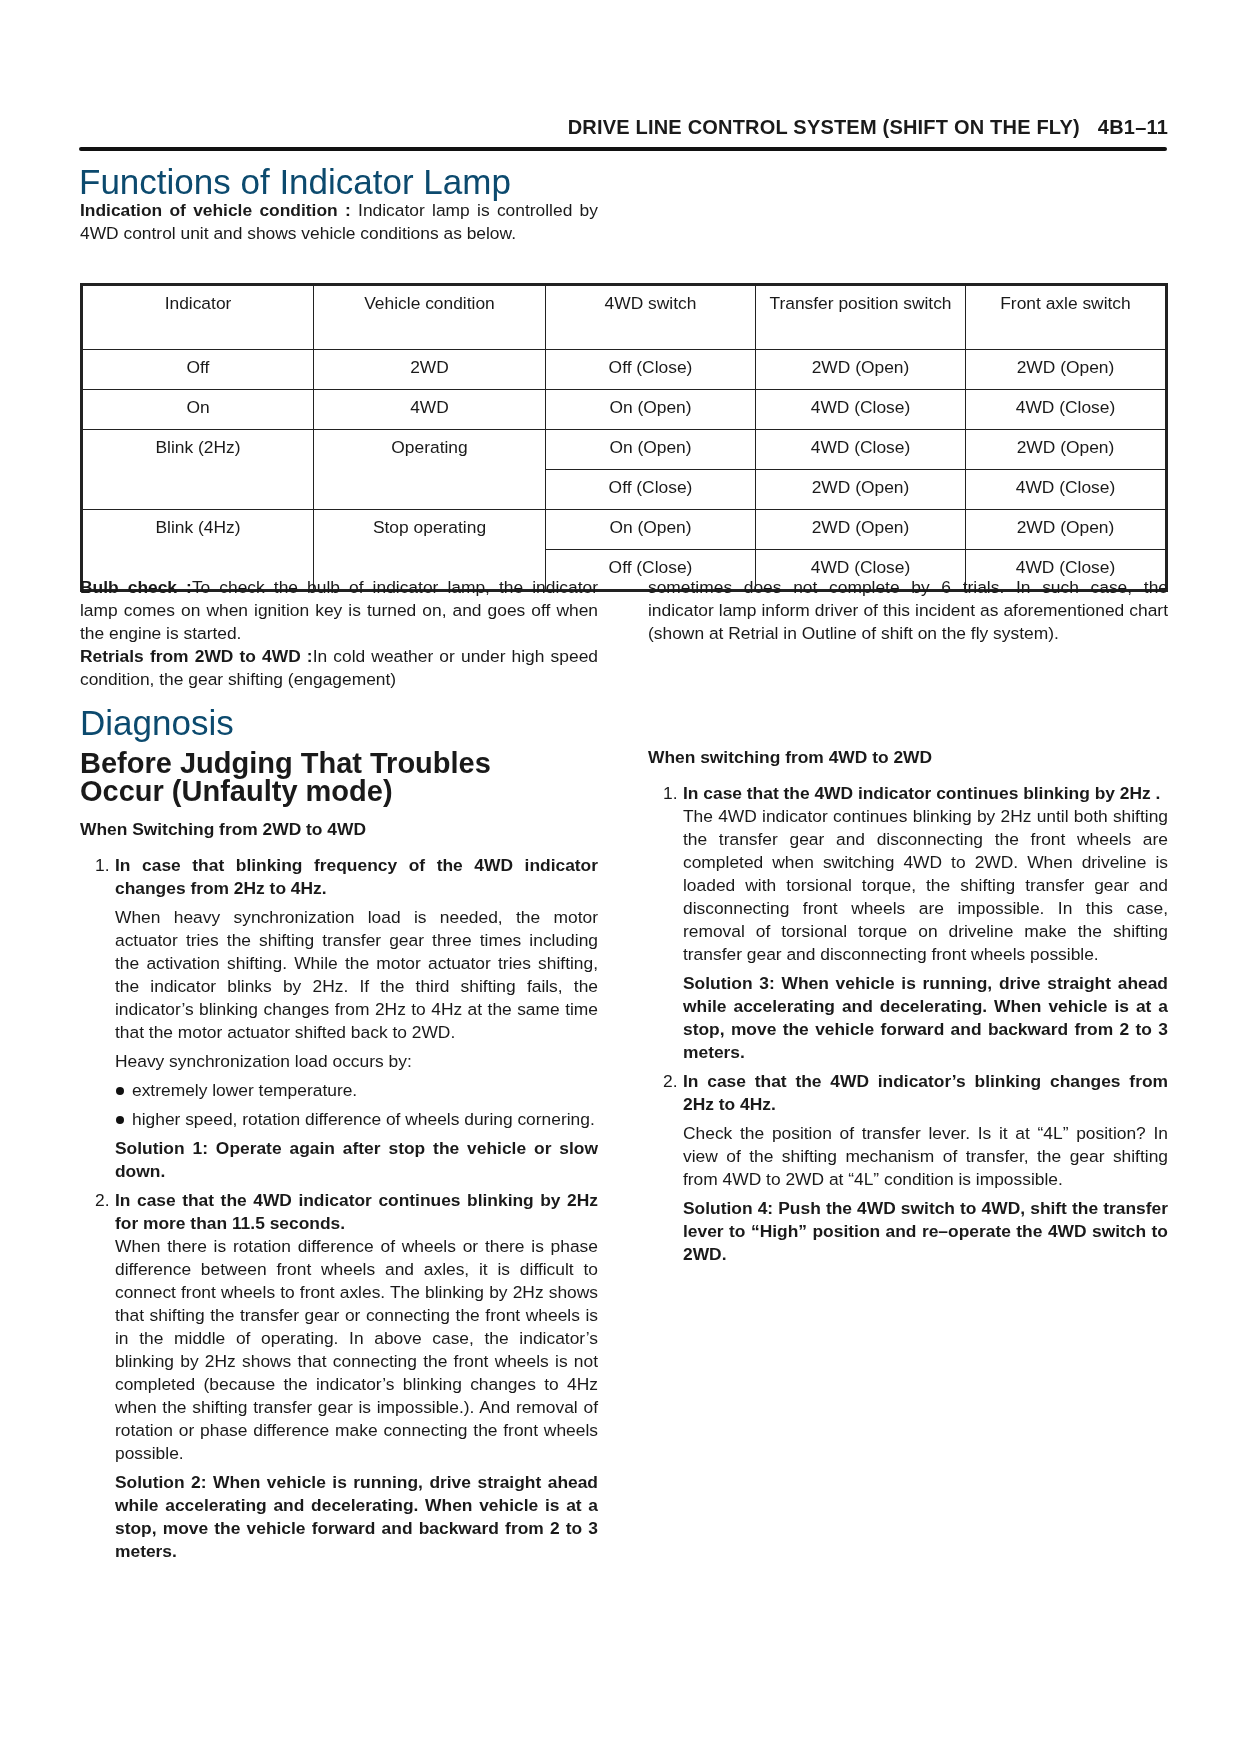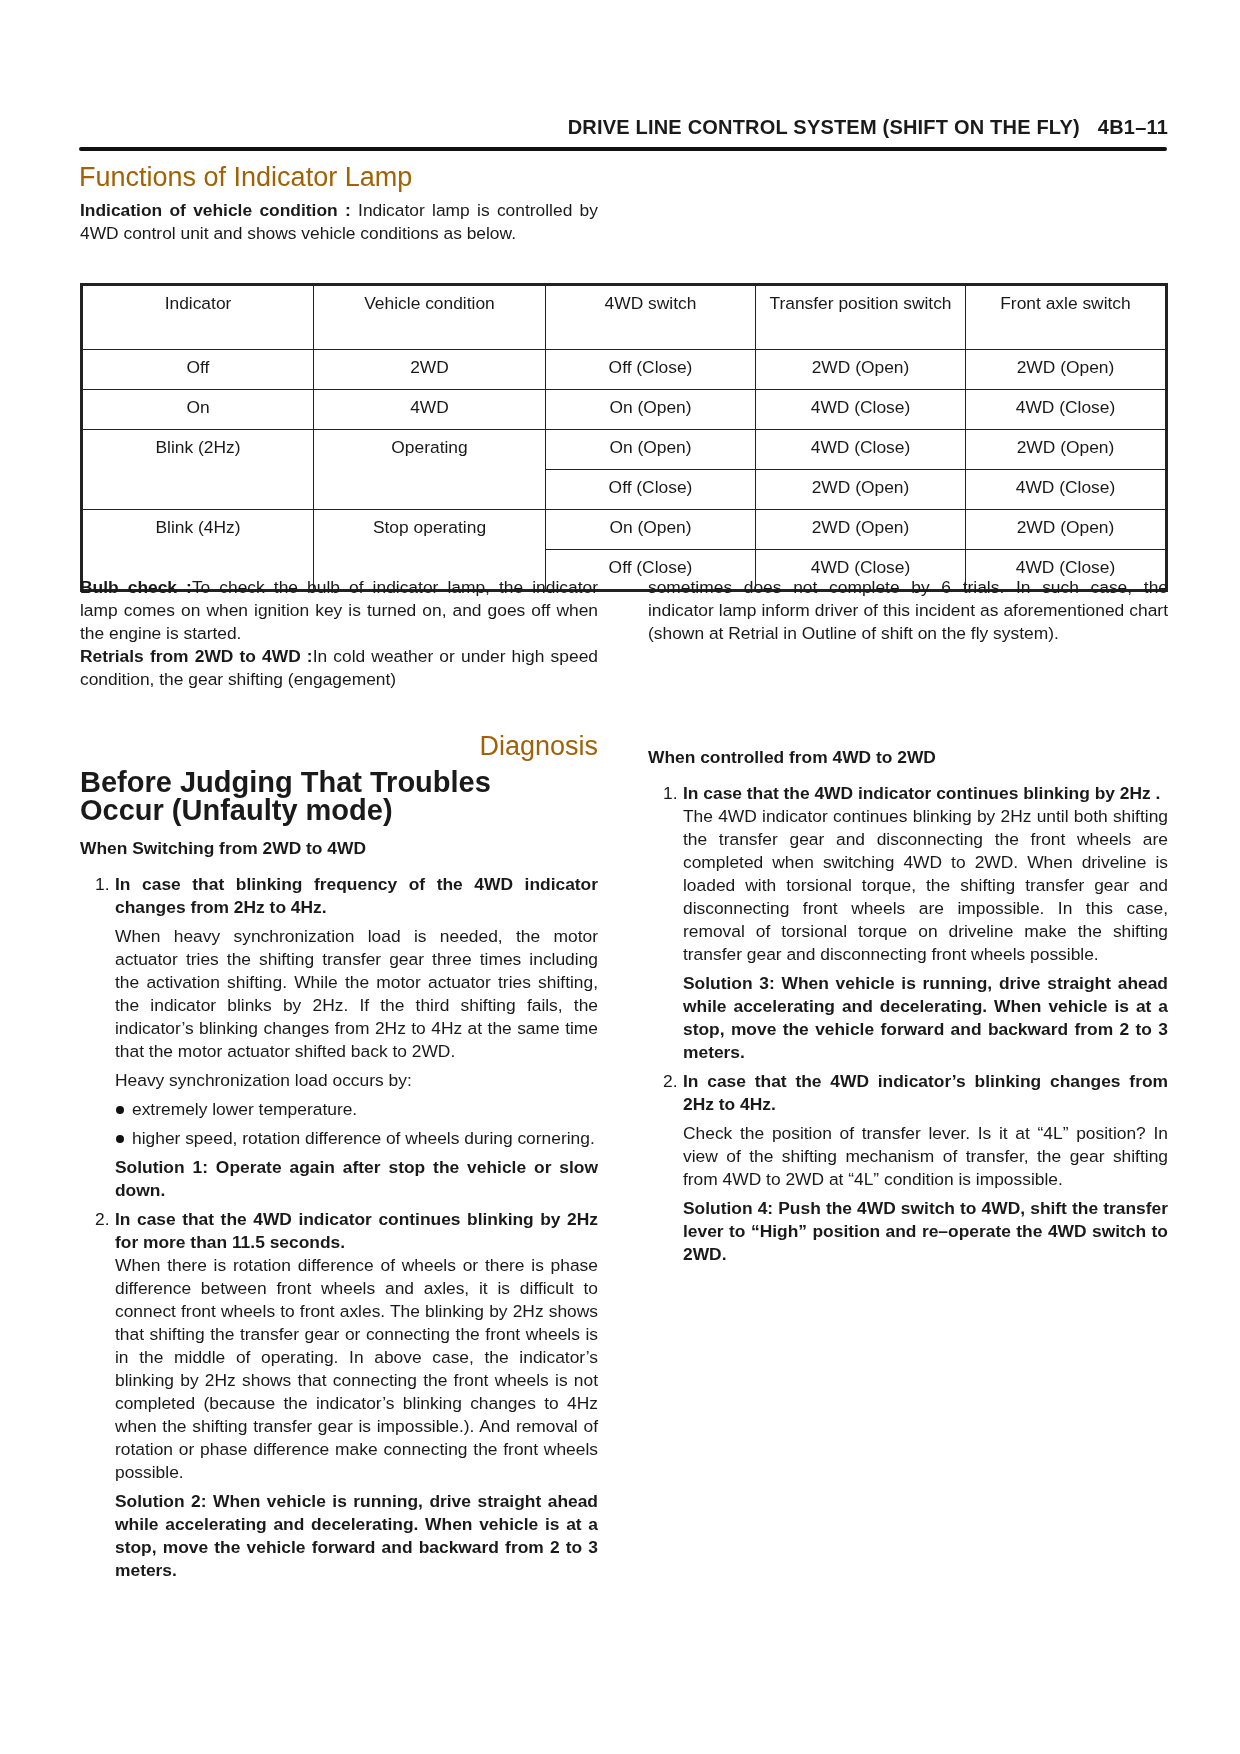--- a/index.html
+++ b/index.html
@@ -3,21 +3,21 @@
 <meta charset="utf-8">
 <style>
   html, body { margin: 0; padding: 0; background: #ffffff; }
   body { width: 1240px; height: 1754px; position: relative; overflow: hidden;
          font-family: "Liberation Sans", sans-serif; color: #1a1a1a; }
   .abs { position: absolute; }
   .run-head { left: 80px; top: 116px; width: 1088px; text-align: right;
               font-size: 20px; font-weight: bold; letter-spacing: 0.2px; }
   .run-head .pg { margin-left: 18px; }
   .rule { left: 79px; top: 147px; width: 1088px; height: 4px; background: #111; border-radius: 2px; }
-  .h1 { font-size: 27px; font-weight: normal; margin: 0; color: #a16207; text-align: right; }
+  .h1 { font-size: 35px; font-weight: normal; margin: 0; color: #0c4a6e; }
   .p { font-size: 17.4px; line-height: 23px; margin: 0; text-align: justify; }
   .p b { font-weight: bold; }
   .col-left { left: 80px; width: 518px; }
   .col-right { left: 648px; width: 520px; }
 
   table.ind { position: absolute; left: 80px; top: 283px; width: 1088px; border-collapse: collapse;
               font-size: 17.4px; text-align: center; }
   table.ind td, table.ind th { border: 1.5px solid #222; font-weight: normal; vertical-align: top;
               padding: 6px 6px 0 6px; line-height: 22px; }
   table.ind { border: 3px solid #222; }
@@ -104,21 +104,21 @@
     <b>Bulb check :</b><span>To check the bulb of indicator lamp, the indicator lamp comes on when ignition key is turned on, and goes off when the engine is started.</span>
   </p>
   <p class="p" style="text-align:justify; height:46px; overflow:hidden;">
     <b>Retrials from 2WD to 4WD :</b><span>In cold weather or under high speed condition, the gear shifting (engagement)</span>
   </p>
 </div>
 <div class="abs col-right" style="top:576px;">
   <p class="p">sometimes does not complete by 6 trials.  In such case, the indicator lamp inform driver of this incident as aforementioned chart (shown at Retrial in Outline of shift on the fly system).</p>
 </div>
 
-<div class="abs col-left" style="top:731px;">
+<div class="abs col-left" style="top:703px;">
   <h1 class="h1">Diagnosis</h1>
   <div style="height:6px"></div>
   <h2 class="h2" style="width:460px;">Before Judging That Troubles Occur (Unfaulty mode)</h2>
   <div style="height:14px"></div>
   <h3 class="h3">When Switching from 2WD to 4WD</h3>
   <div style="height:14px"></div>
 
   <div class="item">
     <span class="num">1.</span>
     <div class="ttl">In case that blinking frequency of the 4WD indicator changes from 2Hz to 4Hz.</div>
@@ -144,21 +144,21 @@
   <div class="item">
     <span class="num">2.</span>
     <div class="ttl">In case that the 4WD indicator continues blinking by 2Hz for more than 11.5 seconds.</div>
     <p class="p">When there is rotation difference of wheels or there is phase difference between front wheels and axles, it is difficult to connect front wheels to front axles.  The blinking by 2Hz shows that shifting the transfer gear or connecting the front wheels is in the middle of operating.  In above case, the indicator’s blinking by 2Hz shows that connecting the front wheels is not completed (because the indicator’s blinking changes to 4Hz when the shifting transfer gear is impossible.). And removal of rotation or phase difference make connecting the front wheels possible.</p>
     <div class="gap6"></div>
     <p class="p sol">Solution 2: When vehicle is running, drive straight ahead while accelerating and decelerating.  When vehicle is at a stop, move the vehicle forward and backward from 2 to 3 meters.</p>
   </div>
 </div>
 
 <div class="abs col-right" style="top:747px;">
-  <h3 class="h3">When controlled from 4WD to 2WD</h3>
+  <h3 class="h3">When switching from 4WD to 2WD</h3>
   <div style="height:14px"></div>
 
   <div class="item">
     <span class="num">1.</span>
     <div class="ttl">In case that the 4WD indicator continues blinking by 2Hz .</div>
     <p class="p">The 4WD indicator continues blinking by 2Hz until both shifting the transfer gear and disconnecting the front wheels are completed when switching 4WD to 2WD.  When driveline is loaded with torsional torque, the shifting transfer gear and disconnecting front wheels are impossible.  In this case, removal of torsional  torque on driveline make the shifting transfer gear and disconnecting front wheels possible.</p>
     <div class="gap6"></div>
     <p class="p sol">Solution 3: When vehicle is running, drive straight ahead while accelerating and decelerating.  When vehicle is at a stop, move the vehicle forward and backward from 2 to 3 meters.</p>
   </div>
   <div class="gap6"></div>

